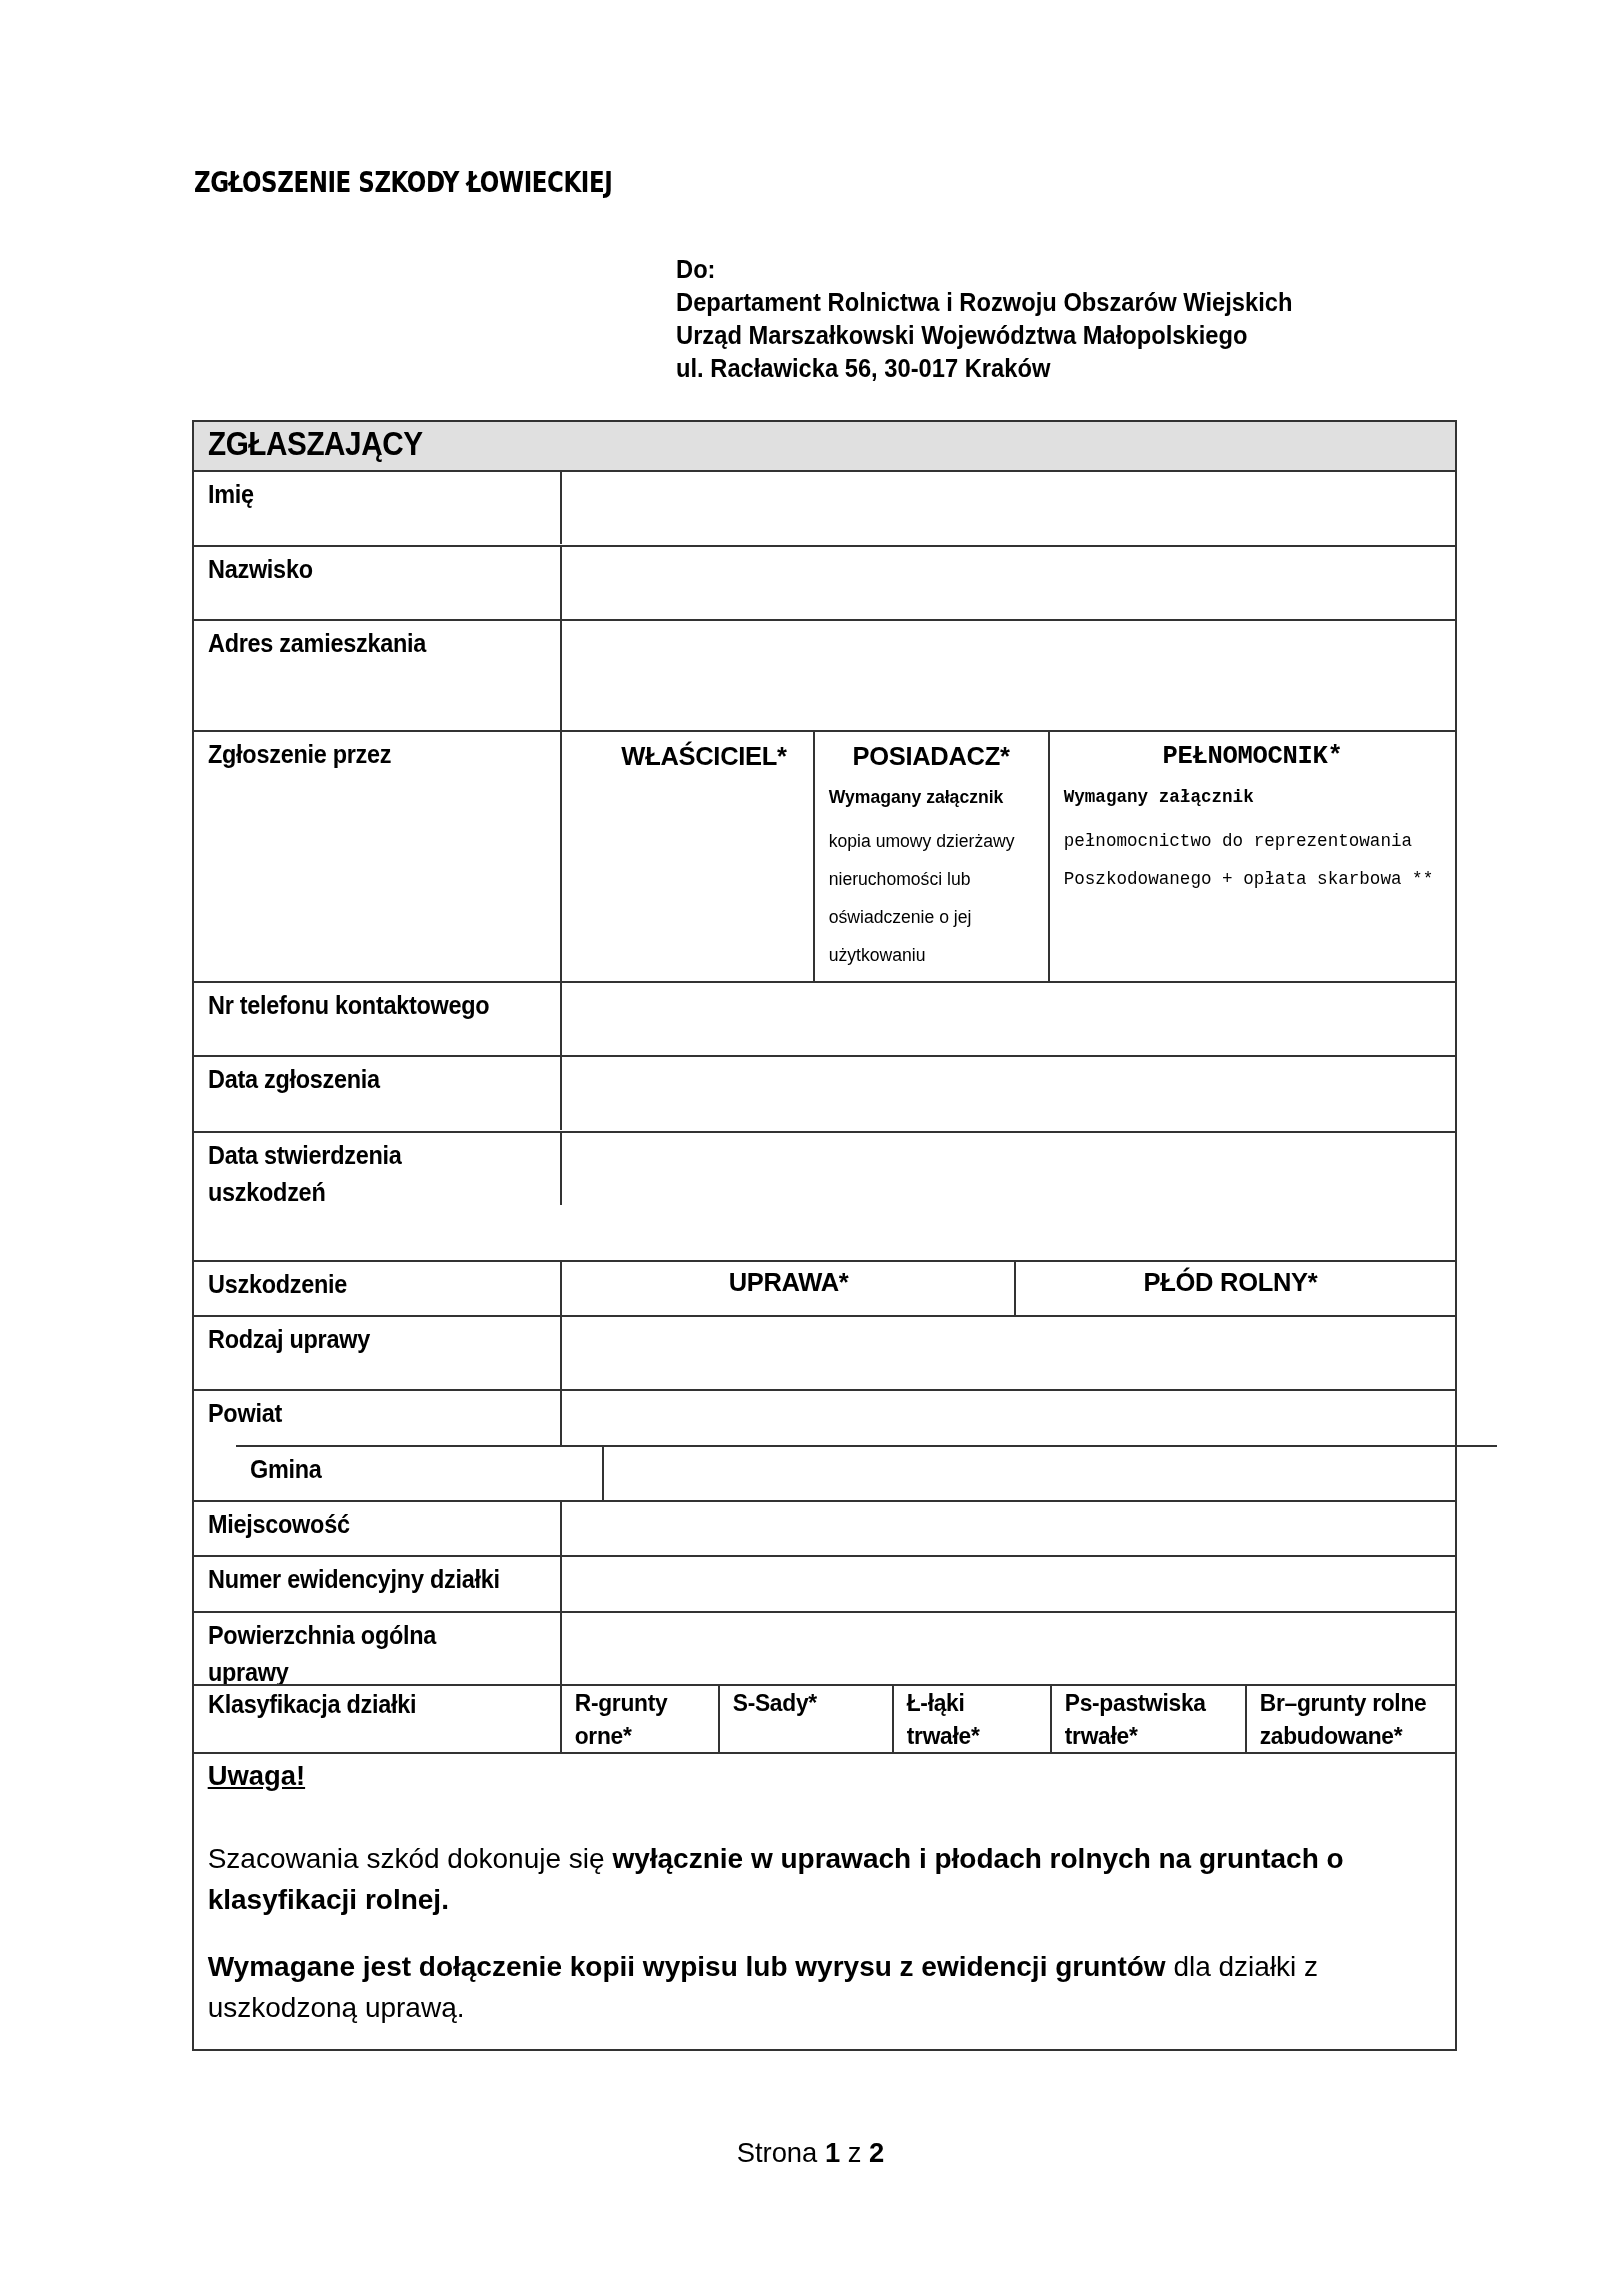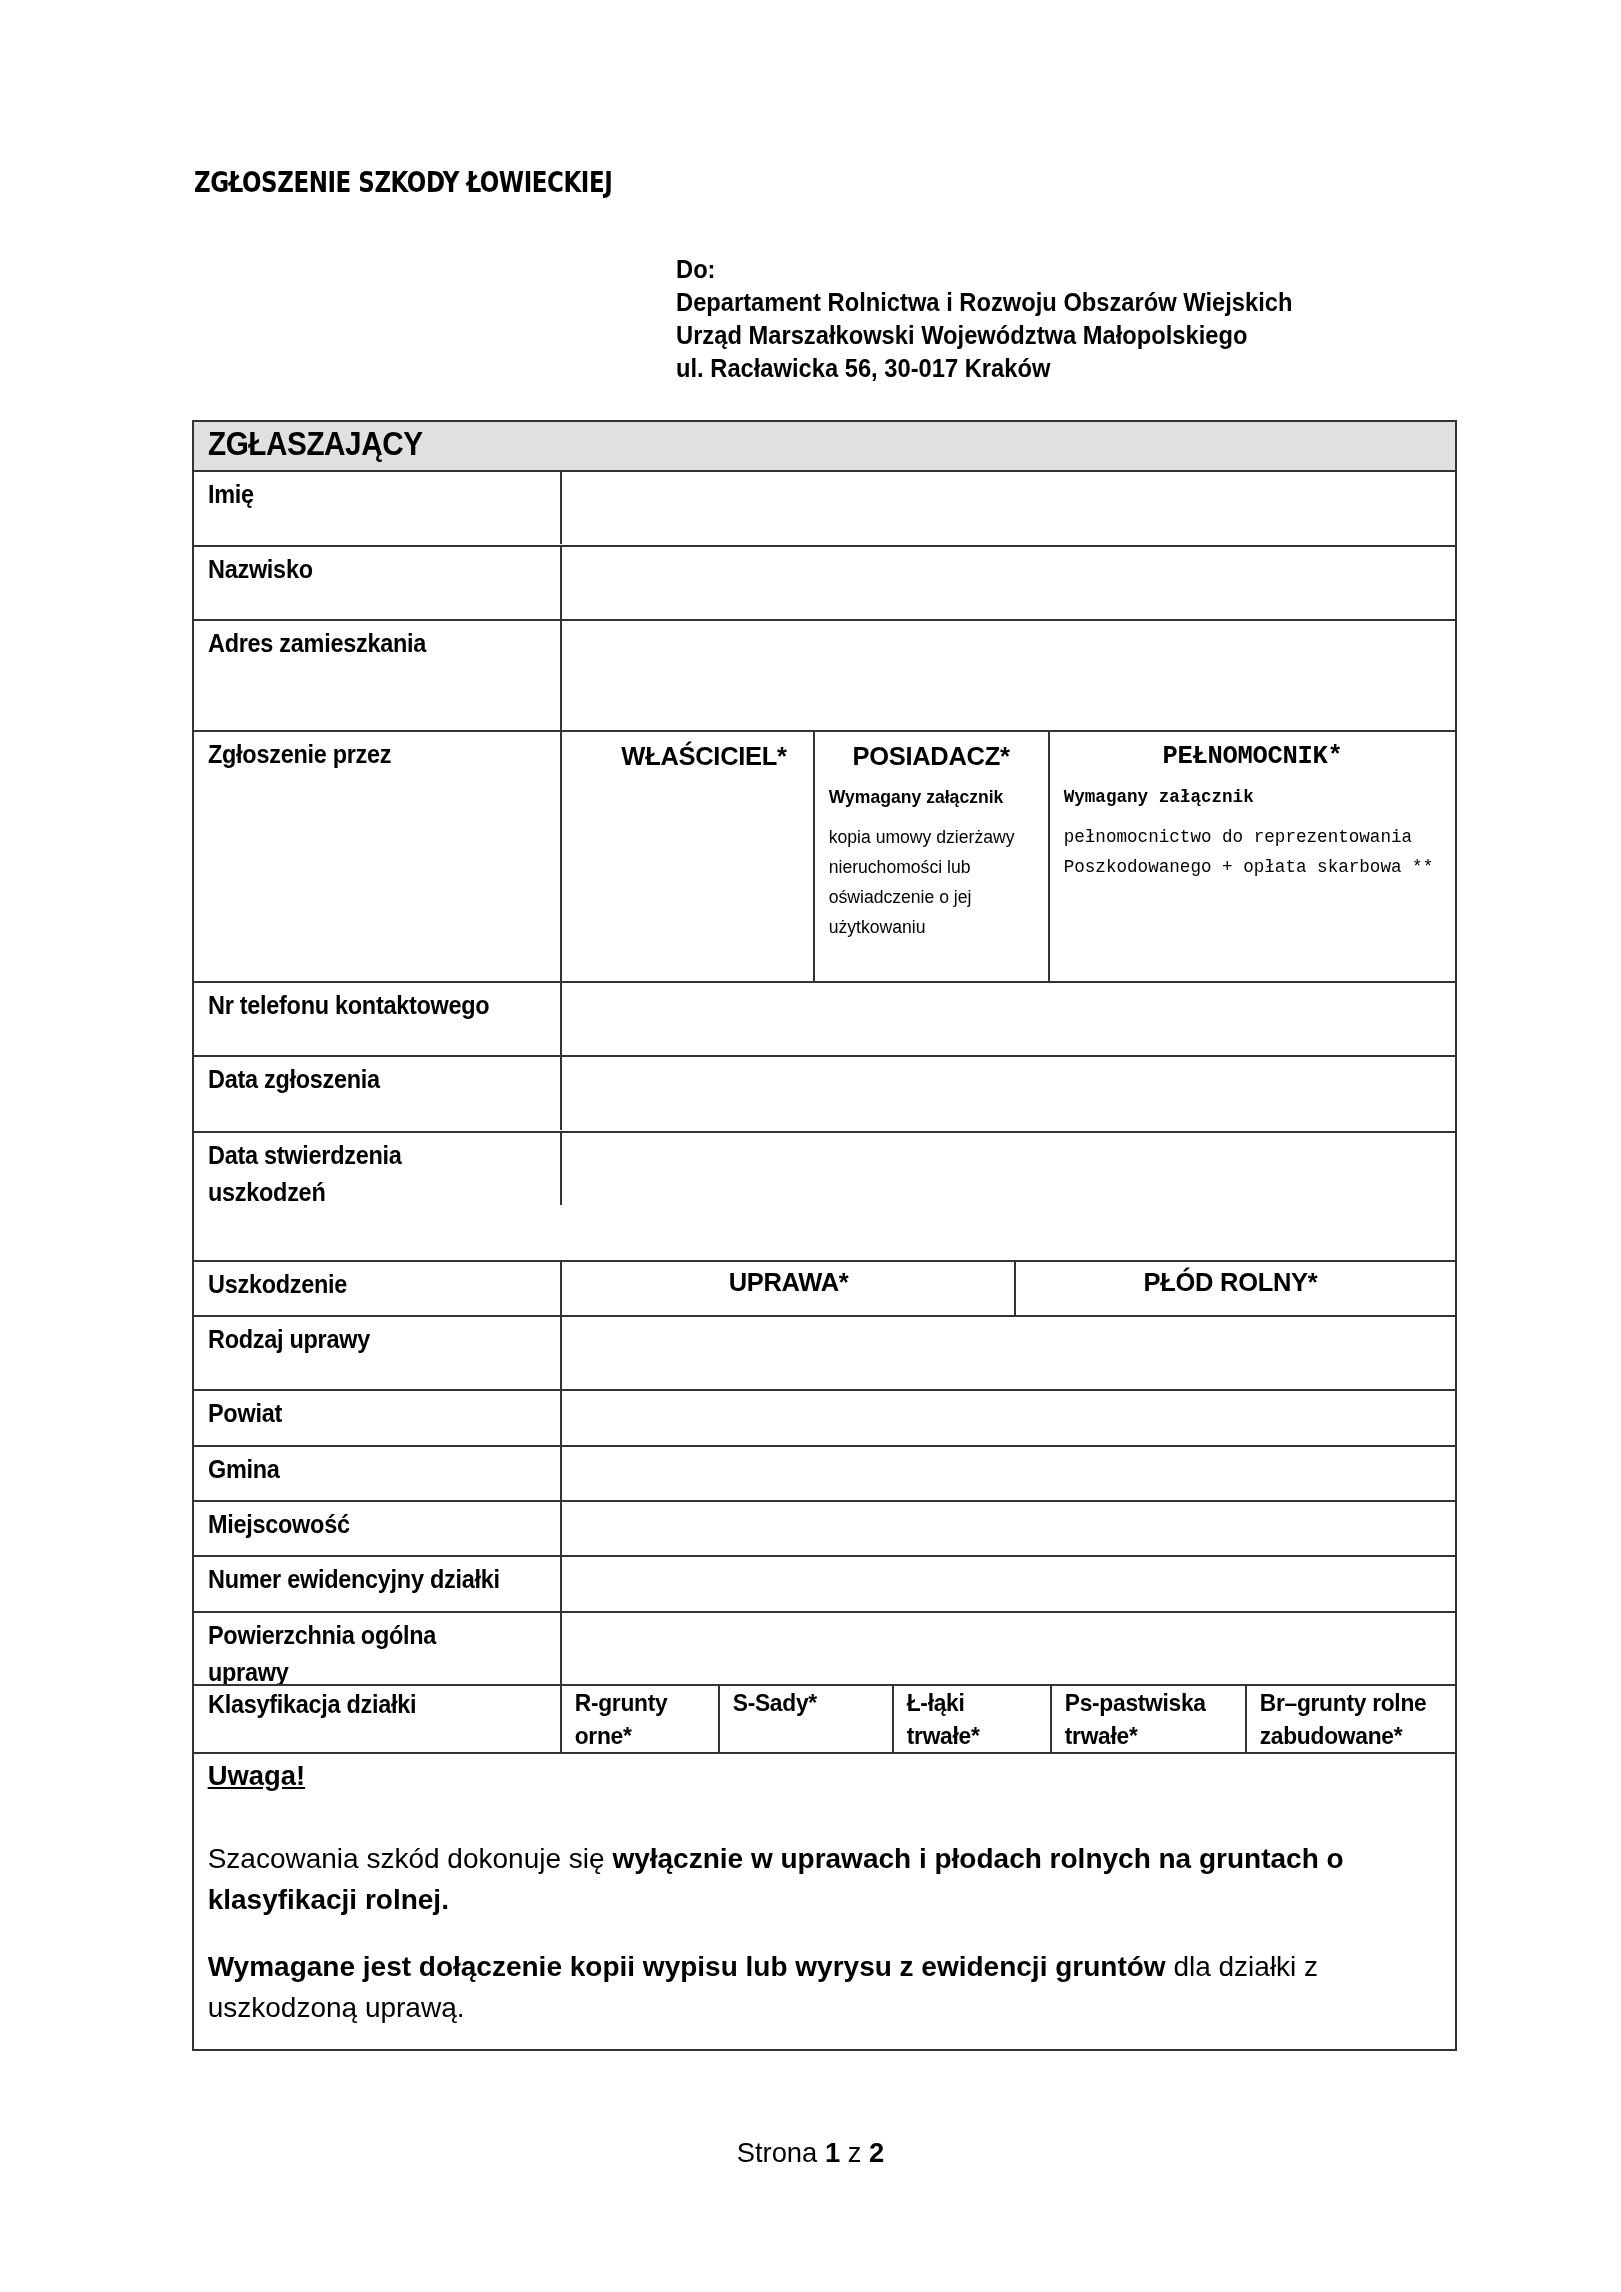--- a/index.html
+++ b/index.html
@@ -12,21 +12,21 @@
   .row { position: absolute; left: 0; width: 100%; border-top: 2px solid #333; box-sizing: border-box; }
   .row.first { border-top: none; }
   .section { background: #e0e0e0; }
   .section span { position: absolute; left: 13.7px; top: 2.9px; font-size: 33px; font-weight: bold; font-family: "Liberation Sans", sans-serif; letter-spacing: -0.5px; transform: scaleX(0.9); transform-origin: left; }
   .label { position: absolute; left: 13.7px; top: 3.9px; width: 338px; font-size: 25.5px; font-weight: bold; line-height: 37px; letter-spacing: -0.3px; transform: scaleX(0.92); transform-origin: left top; }
   .vline { position: absolute; top: 0; bottom: 0; border-left: 2px solid #333; }
   .field { position: absolute; top: 0; bottom: 0; right: 0; }
   .optcell { position: absolute; top: 0; bottom: 0; }
   .opt-head { position: absolute; top: 9.8px; left: 0; right: 0; text-align: center; font-size: 25.5px; font-weight: bold; letter-spacing: -0.3px; }
   .att-label { position: absolute; left: 13.7px; top: 55px; font-size: 17.6px; font-weight: bold; }
-  .att-text { position: absolute; left: 13.7px; top: 90px; font-size: 17.6px; line-height: 30px; }
+  .att-text { position: absolute; left: 13.7px; top: 90px; font-size: 17.6px; line-height: 38px; }
   .cls { position: absolute; top: 3.9px; font-size: 24.5px; font-weight: bold; line-height: 33px; letter-spacing: -0.3px; padding-left: 13.7px; transform: scaleX(0.93); transform-origin: left top; }
   .notes { position: absolute; left: 13.7px; right: 13.7px; }
   .uwaga { font-size: 27.4px; font-weight: bold; text-decoration: underline; position: absolute; top: 5.9px; left: 0; }
   .para { position: absolute; left: 0; font-size: 28px; line-height: 41px; width: 1225px; }
   .para b { font-weight: bold; }
   .footer { position: absolute; left: 0; width: 1621px; top: 2137px; text-align: center; font-size: 27.4px; }
 </style>
 </head>
 <body>
 
@@ -119,21 +119,21 @@
     <div class="vline" style="left:366px;"></div>
     <div class="field" style="left:368px;"></div>
   </div>
 
   <div class="row" style="top:967px;height:56px;">
     <div class="label">Powiat</div>
     <div class="vline" style="left:366px;"></div>
     <div class="field" style="left:368px;"></div>
   </div>
 
-  <div class="row" style="top:1023px;height:55px;">
+  <div class="row" style="top:1023px;height:55px;margin-left:42px;">
     <div class="label">Gmina</div>
     <div class="vline" style="left:366px;"></div>
     <div class="field" style="left:368px;"></div>
   </div>
 
   <div class="row" style="top:1078px;height:55px;">
     <div class="label">Miejscowość</div>
     <div class="vline" style="left:366px;"></div>
     <div class="field" style="left:368px;"></div>
   </div>

